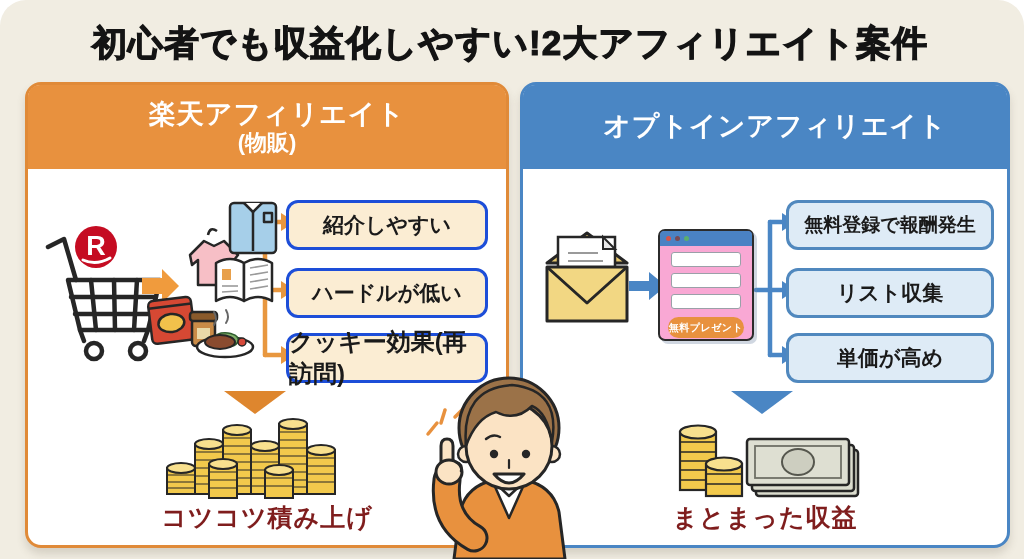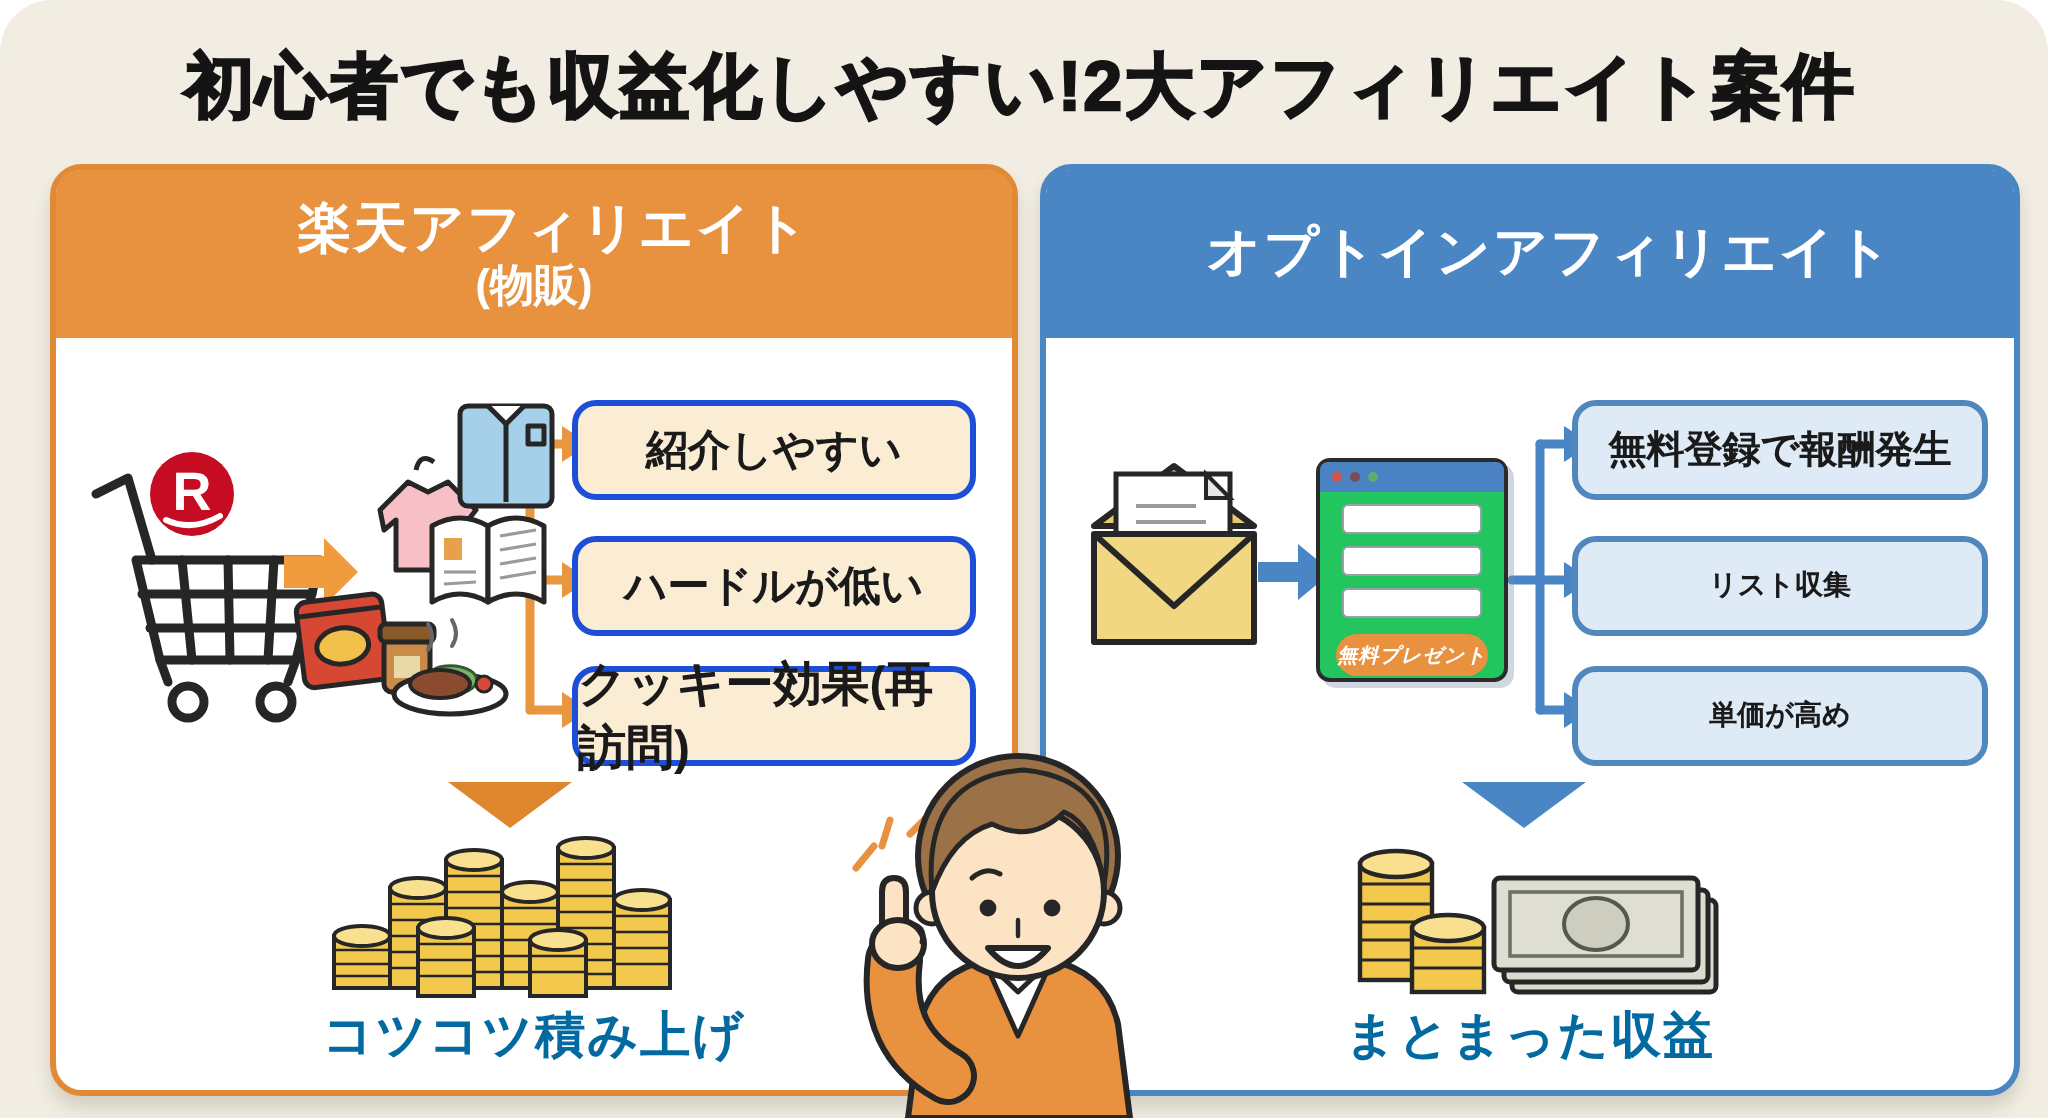--- a/index.html
+++ b/index.html
@@ -34,43 +34,42 @@
   .panel.right .panel-header{background:#4A86C4;}
   .hdr1{font-size:27px;letter-spacing:1px;margin-left:20px;}
   .hdr2{font-size:22px;}
   .panel-body{position:relative;width:100%;height:373px;}
   .connector-svg{position:absolute;inset:0;width:100%;height:100%;z-index:1;}
   .feature-box{
     position:absolute;height:44px;display:flex;align-items:center;justify-content:center;
     font-weight:800;color:#1a1a1a;border-radius:12px;z-index:2;
   }
   .panel.left  .feature-box{left:258px;width:196px;background:#FBEDD3;border:3px solid #1d4ed8;font-size:21px;}
-  .panel.right .feature-box{left:263px;width:202px;background:#DEEBF6;border:3px solid #5088BE;font-size:14px;}
+  .panel.right .feature-box{left:263px;width:202px;background:#DEEBF6;border:3px solid #5088BE;font-size:21px;}
   .fb1{top:31px;} .fb2{top:99px;} .fb3{top:164px;}
   .down-triangle{
     position:absolute;width:0;height:0;z-index:2;
     border-left:31px solid transparent;border-right:31px solid transparent;
   }
   .panel.left  .down-triangle{left:196px;top:222px;border-top:23px solid #DE862E;}
   .panel.right .down-triangle{left:208px;top:222px;border-top:23px solid #4A86C4;}
   .caption{
     position:absolute;top:332px;left:0;width:100%;text-align:center;
-    font-size:25px;font-weight:900;color:#0369a1;z-index:2;letter-spacing:1px;
+    font-size:25px;font-weight:900;color:#7f1d1d;z-index:2;letter-spacing:1px;
   }
   .illu{position:absolute;z-index:2;}
   .cart-illu{left:10px;top:20px;}
   .coins-illu-left{left:132px;top:247px;}
   .envelope-illu{left:20px;top:58px;}
   .arrow-blue-illu{left:106px;top:102px;}
   .coins-illu-right{left:145px;top:247px;}
   .form-illu{
     position:absolute;left:135px;top:60px;width:92px;height:108px;
-    background:#22c55e;border:2.5px solid #2b2b2b;border-radius:7px;z-index:2;
+    background:#f9a8d4;border:2.5px solid #2b2b2b;border-radius:7px;z-index:2;
     box-shadow:3px 3px 0 rgba(120,140,170,.35);
-    font-style:italic;
   }
   .form-titlebar{
     height:15px;background:#4A82C4;border-radius:4px 4px 0 0;
     display:flex;align-items:center;gap:4px;padding-left:6px;
   }
   .dot{width:5px;height:5px;border-radius:50%;}
   .dot.red{background:#D4544A;} .dot.dark{background:#7A4A55;} .dot.green{background:#5BAE6E;}
   .form-input{
     width:68px;height:13px;margin:6px auto 0;background:#fff;
     border:1.5px solid #9aa0a8;border-radius:3px;

